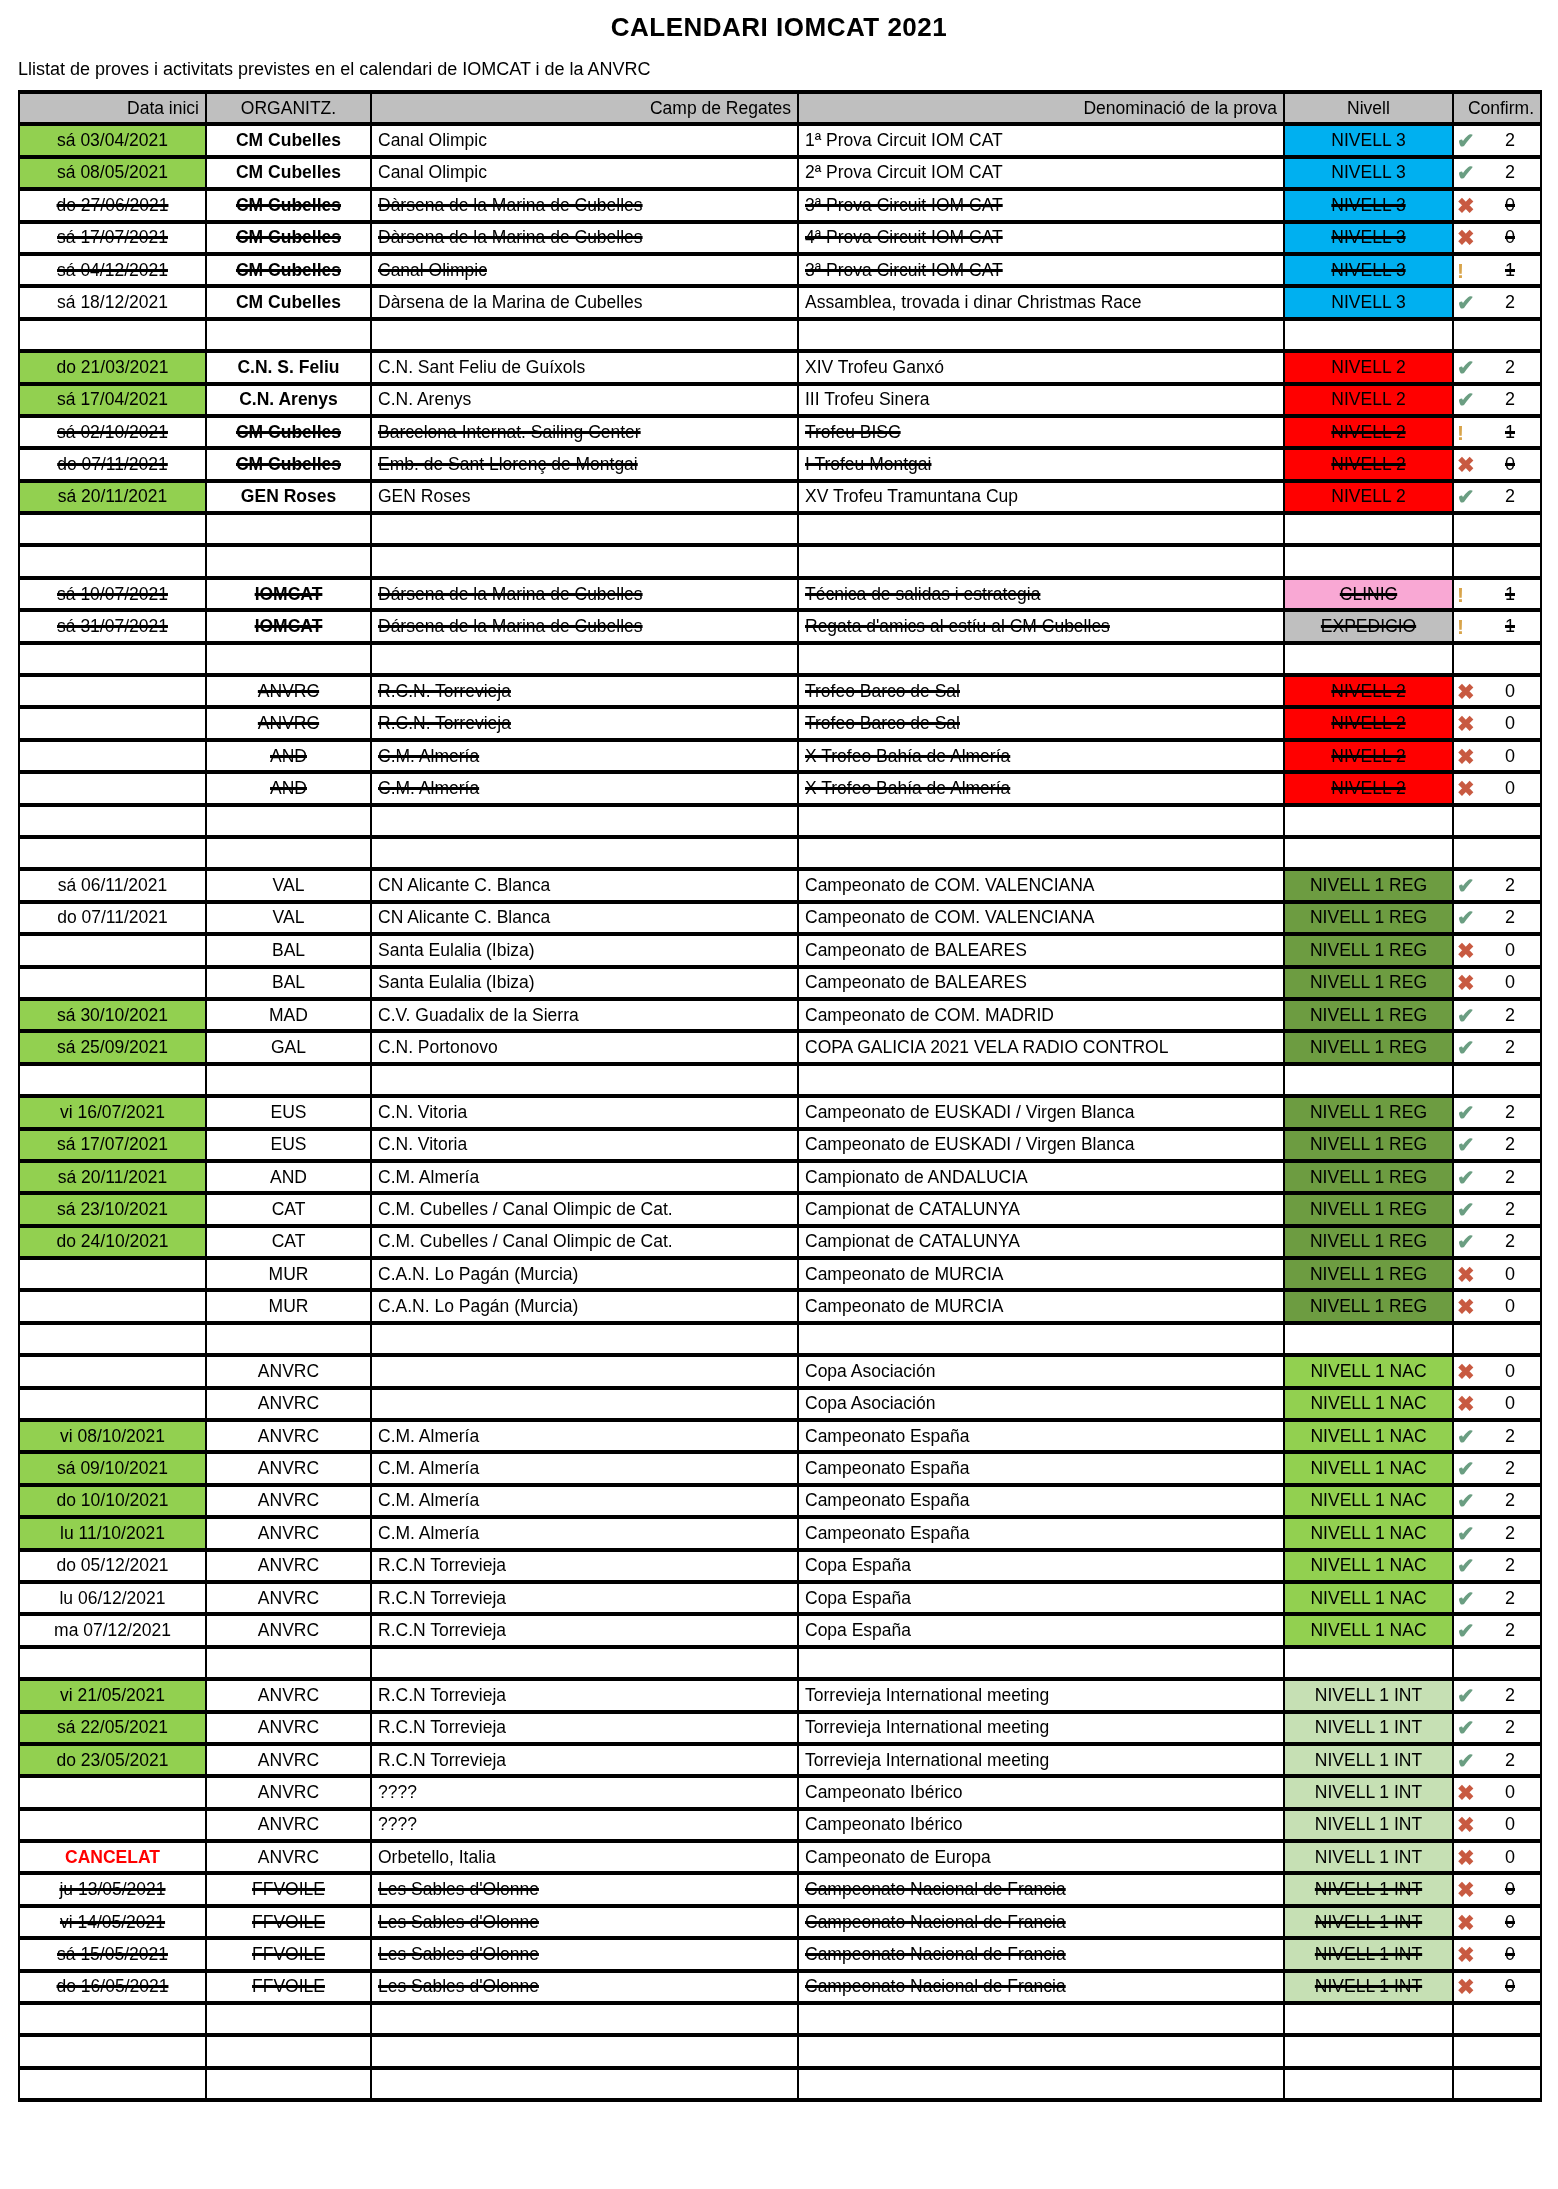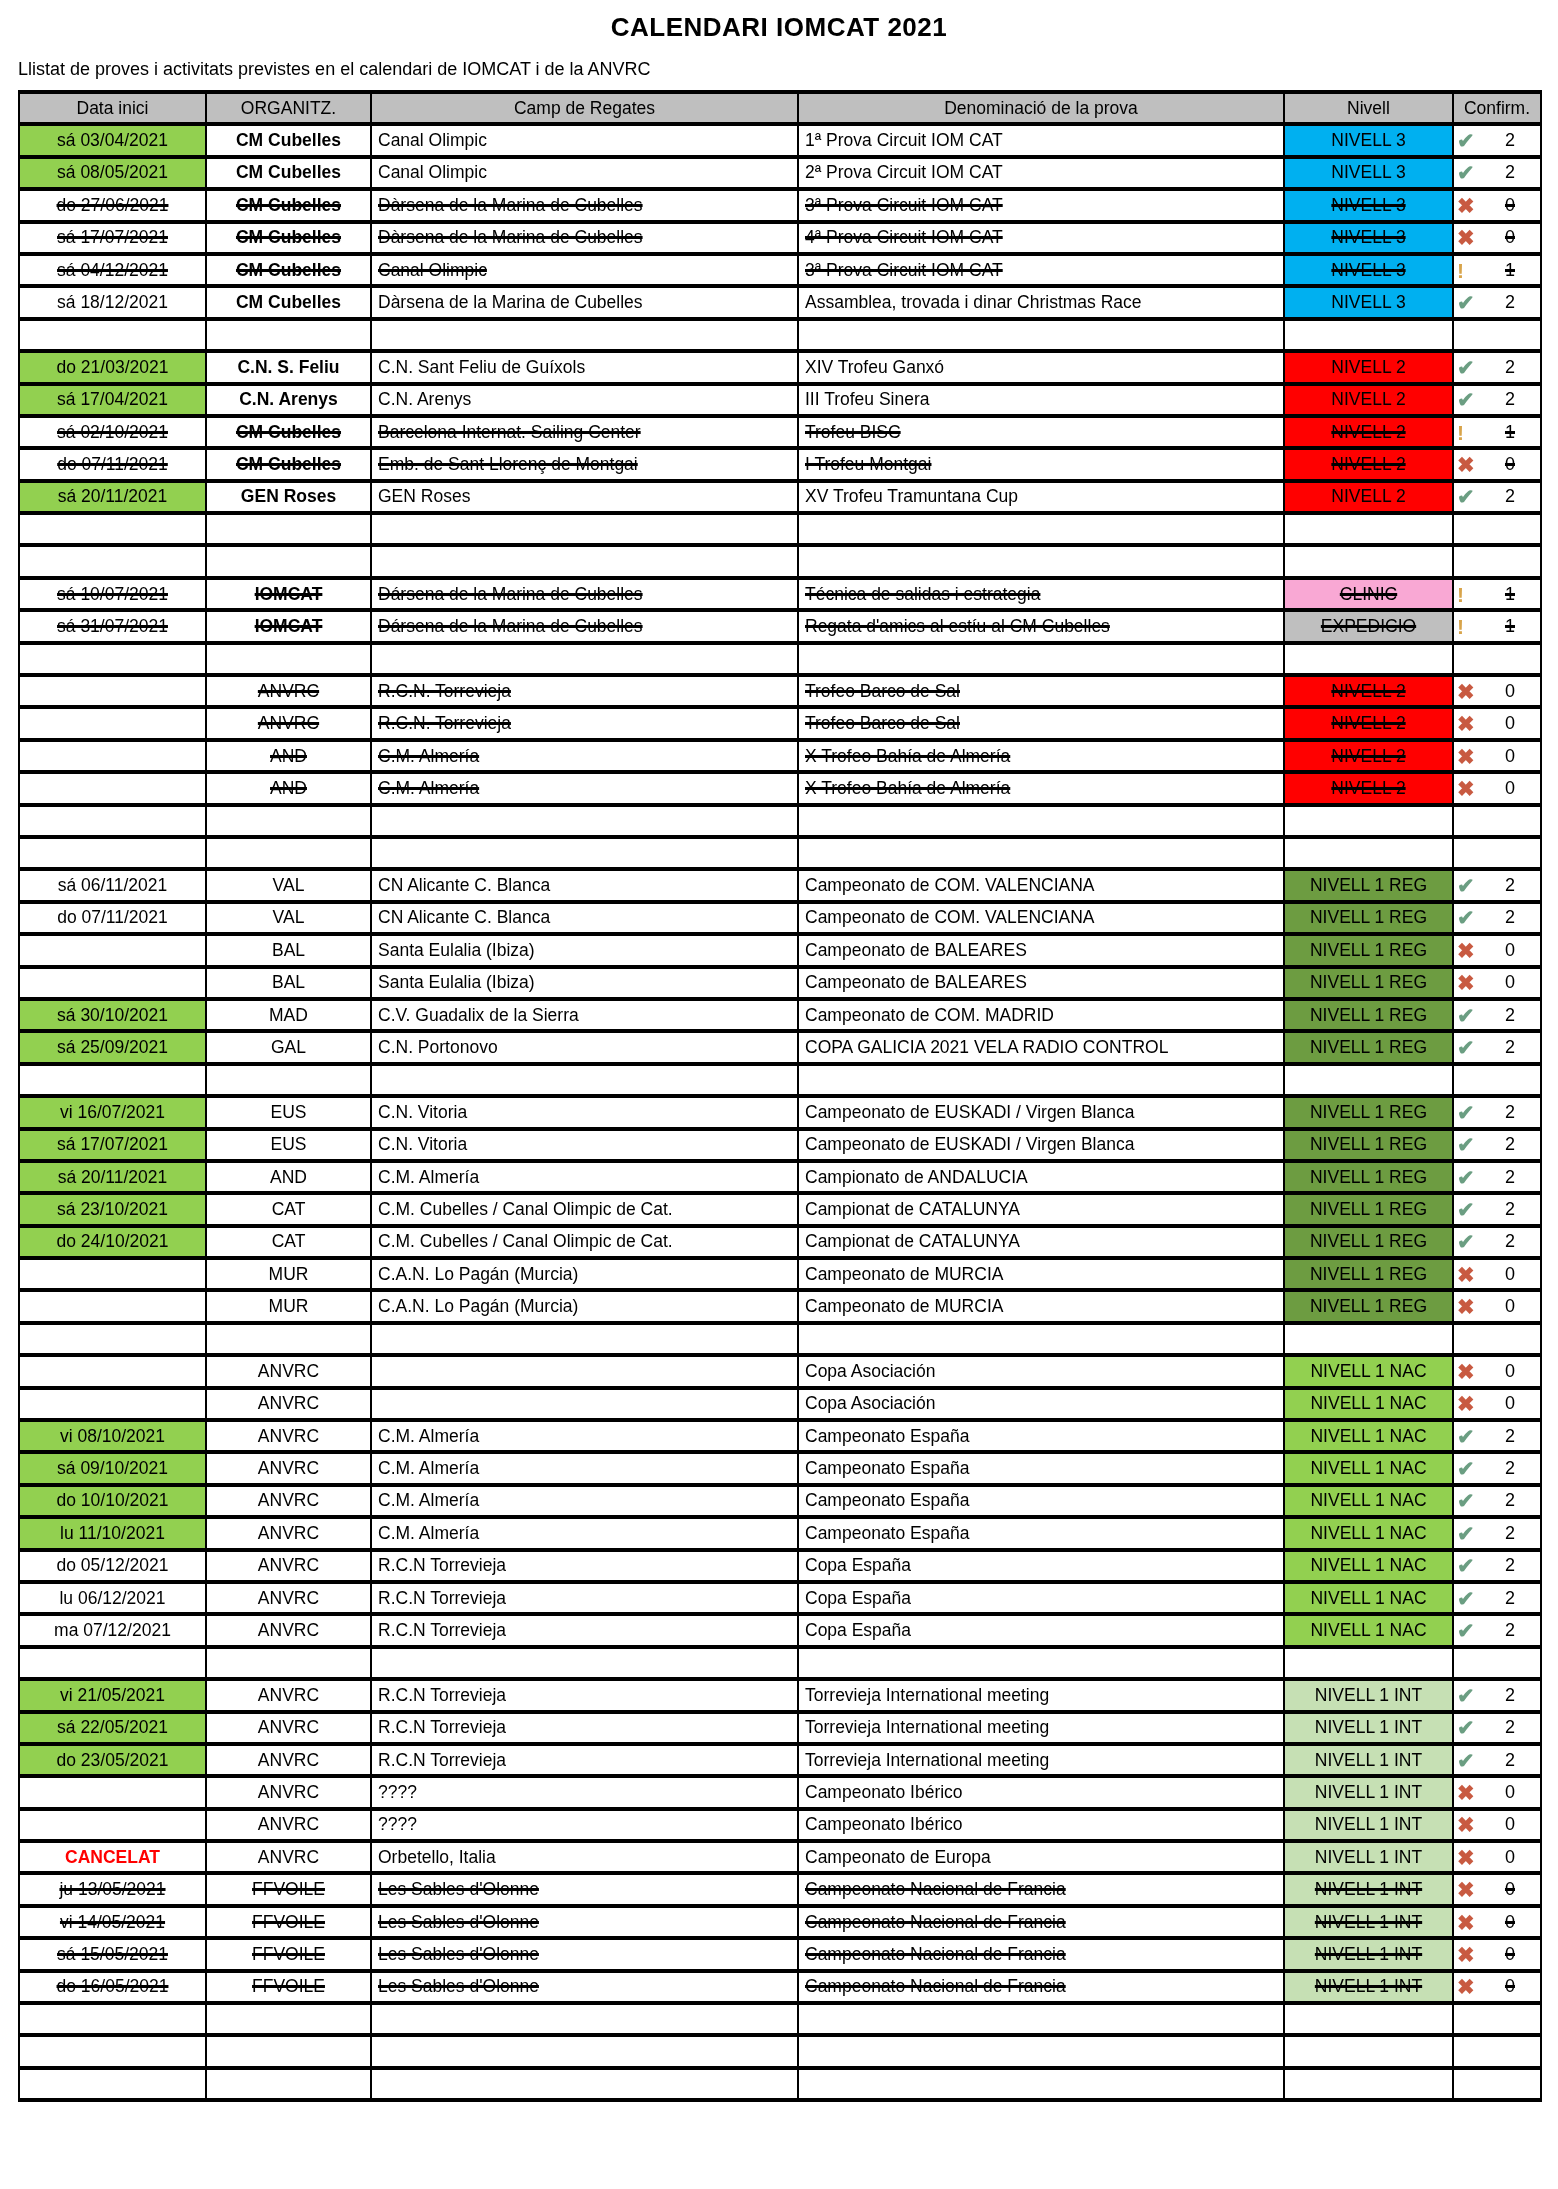--- a/index.html
+++ b/index.html
@@ -19,22 +19,22 @@
     margin-left:18px; width:1522px;
   }
   td, th {
     border:2px solid #000;
     border-top-width:4px; border-bottom-width:4px;
     height:28.4px; padding:0 6px;
     font-size:17.5px; font-weight:normal;
     overflow:hidden; white-space:nowrap;
     vertical-align:middle;
   }
-  th { background:var(--header_bg); text-align:center; }
-  th.center { }
+  th { background:var(--header_bg); text-align:right; }
+  th.center { text-align:center; }
   td.date { text-align:center; }
   td.date.green { background:var(--date_green); }
   td.date.cancel { color:var(--cancel_text); font-weight:bold; }
   td.org { text-align:center; }
   td.org.bold { font-weight:bold; }
   td.niv { text-align:center; padding:0 2px; }
   td.confirm { padding:0 3px; }
   .confirm-inner { display:flex; align-items:center; height:100%; }
   .cicon { width:26px; font-weight:bold; font-size:21px; line-height:1; text-align:left; }
   .cval { flex:1; text-align:center; font-size:18px; }

